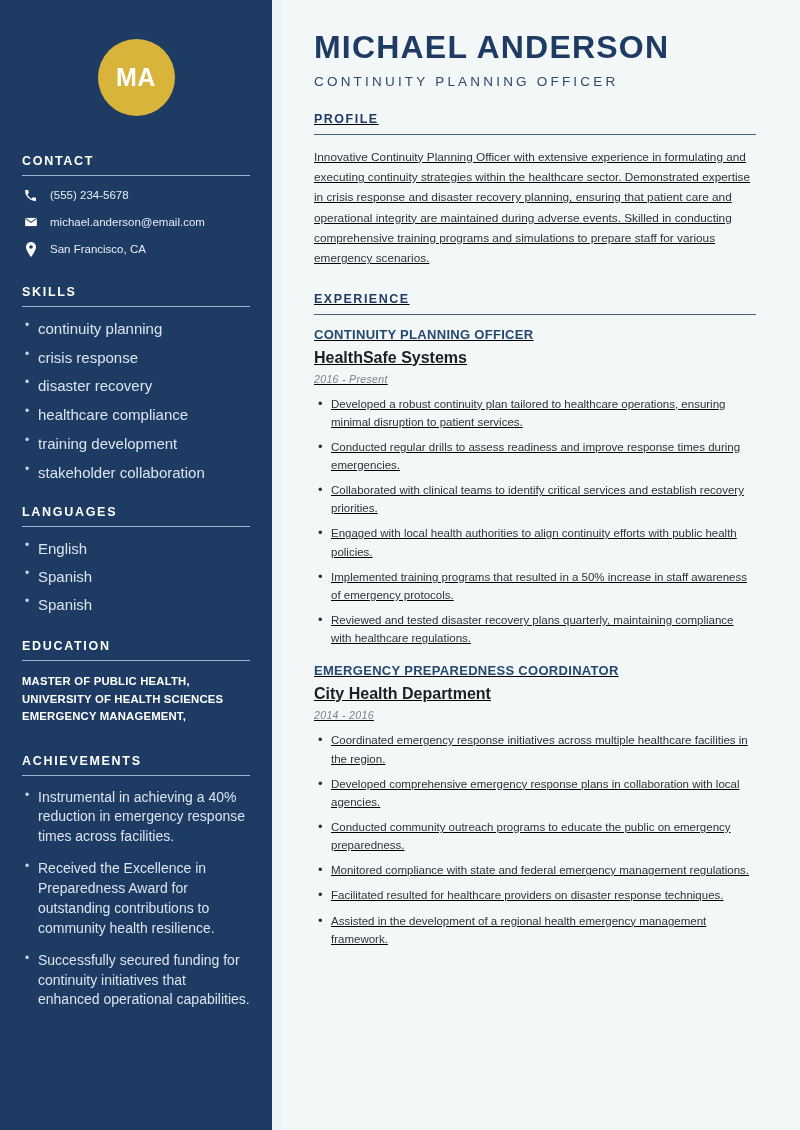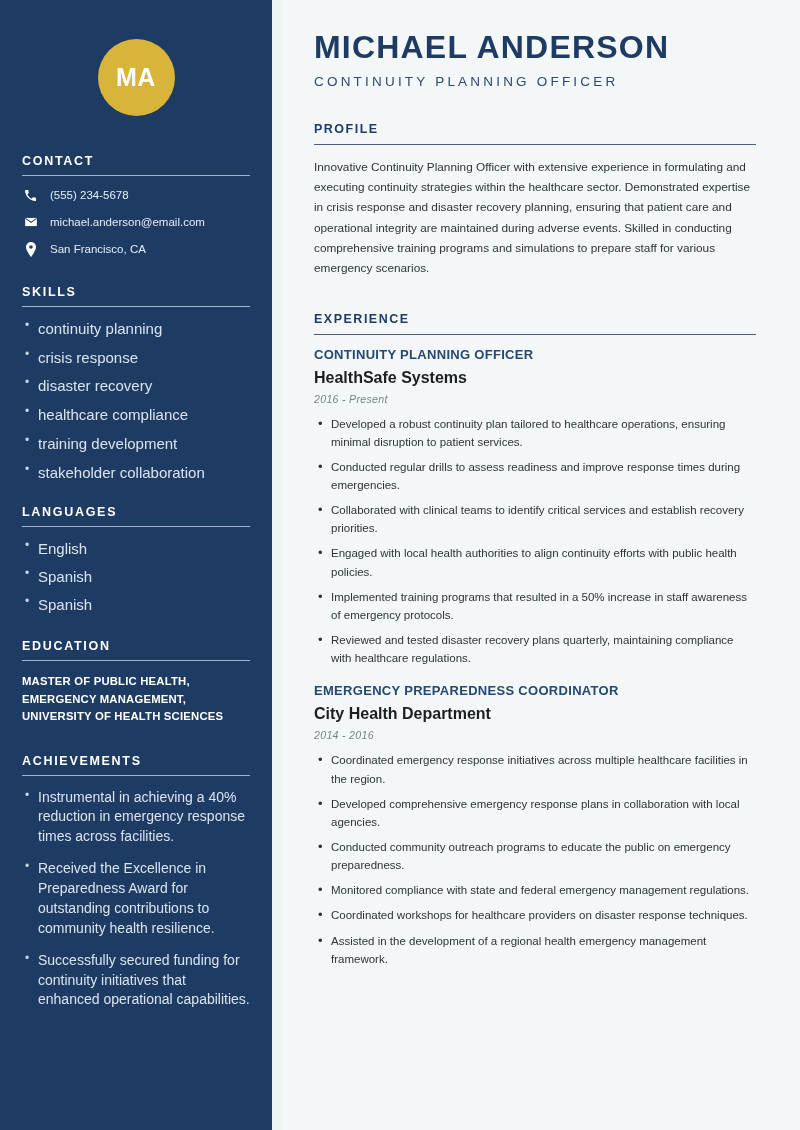--- a/index.html
+++ b/index.html
@@ -134,21 +134,21 @@
     text-transform: uppercase;
   }
   .role {
     color: #2d4a6b;
     font-size: 13.5px;
     letter-spacing: 3.2px;
     text-transform: uppercase;
     margin-top: 8px;
   }
 
-  .main-section { margin-top: 33px; }
+  .main-section { margin-top: 23px; text-decoration: underline; }
   .main-h {
     color: #1e3c63;
     font-size: 12.5px;
     font-weight: bold;
     letter-spacing: 1.5px;
     text-transform: uppercase;
     padding-bottom: 8px;
   }
   .main-rule {
     height: 1px;
@@ -271,22 +271,22 @@
         <li>Spanish</li>
         <li>Spanish</li>
       </ul>
     </div>
 
     <div class="side-section" style="margin-top:24px;">
       <div class="side-h">EDUCATION</div>
       <div class="side-rule"></div>
       <div class="edu-block">
         <div>MASTER OF PUBLIC HEALTH,</div>
+        <div>UNIVERSITY OF HEALTH SCIENCES</div>
         <div>EMERGENCY MANAGEMENT,</div>
-        <div>UNIVERSITY OF HEALTH SCIENCES</div>
       </div>
     </div>
 
     <div class="side-section" style="margin-top:28px;">
       <div class="side-h">ACHIEVEMENTS</div>
       <div class="side-rule"></div>
       <ul class="side-list ach">
         <li>Instrumental in achieving a 40% reduction in emergency response times across facilities.</li>
         <li>Received the Excellence in Preparedness Award for outstanding contributions to community health resilience.</li>
         <li>Successfully secured funding for continuity initiatives that enhanced operational capabilities.</li>
@@ -328,21 +328,21 @@
 
       <div class="job">
         <div class="job-title">EMERGENCY PREPAREDNESS COORDINATOR</div>
         <div class="job-company">City Health Department</div>
         <div class="job-dates">2014 - 2016</div>
         <ul class="job-list">
           <li>Coordinated emergency response initiatives across multiple healthcare facilities in the region.</li>
           <li>Developed comprehensive emergency response plans in collaboration with local agencies.</li>
           <li>Conducted community outreach programs to educate the public on emergency preparedness.</li>
           <li>Monitored compliance with state and federal emergency management regulations.</li>
-          <li>Coordinated workshops for healthcare providers on disaster response techniques.</li>
+          <li>Facilitated resulted for healthcare providers on disaster response techniques.</li>
           <li>Assisted in the development of a regional health emergency management framework.</li>
         </ul>
       </div>
 
     </section>
   </main>
 
 </div>
 
 </body></html>

